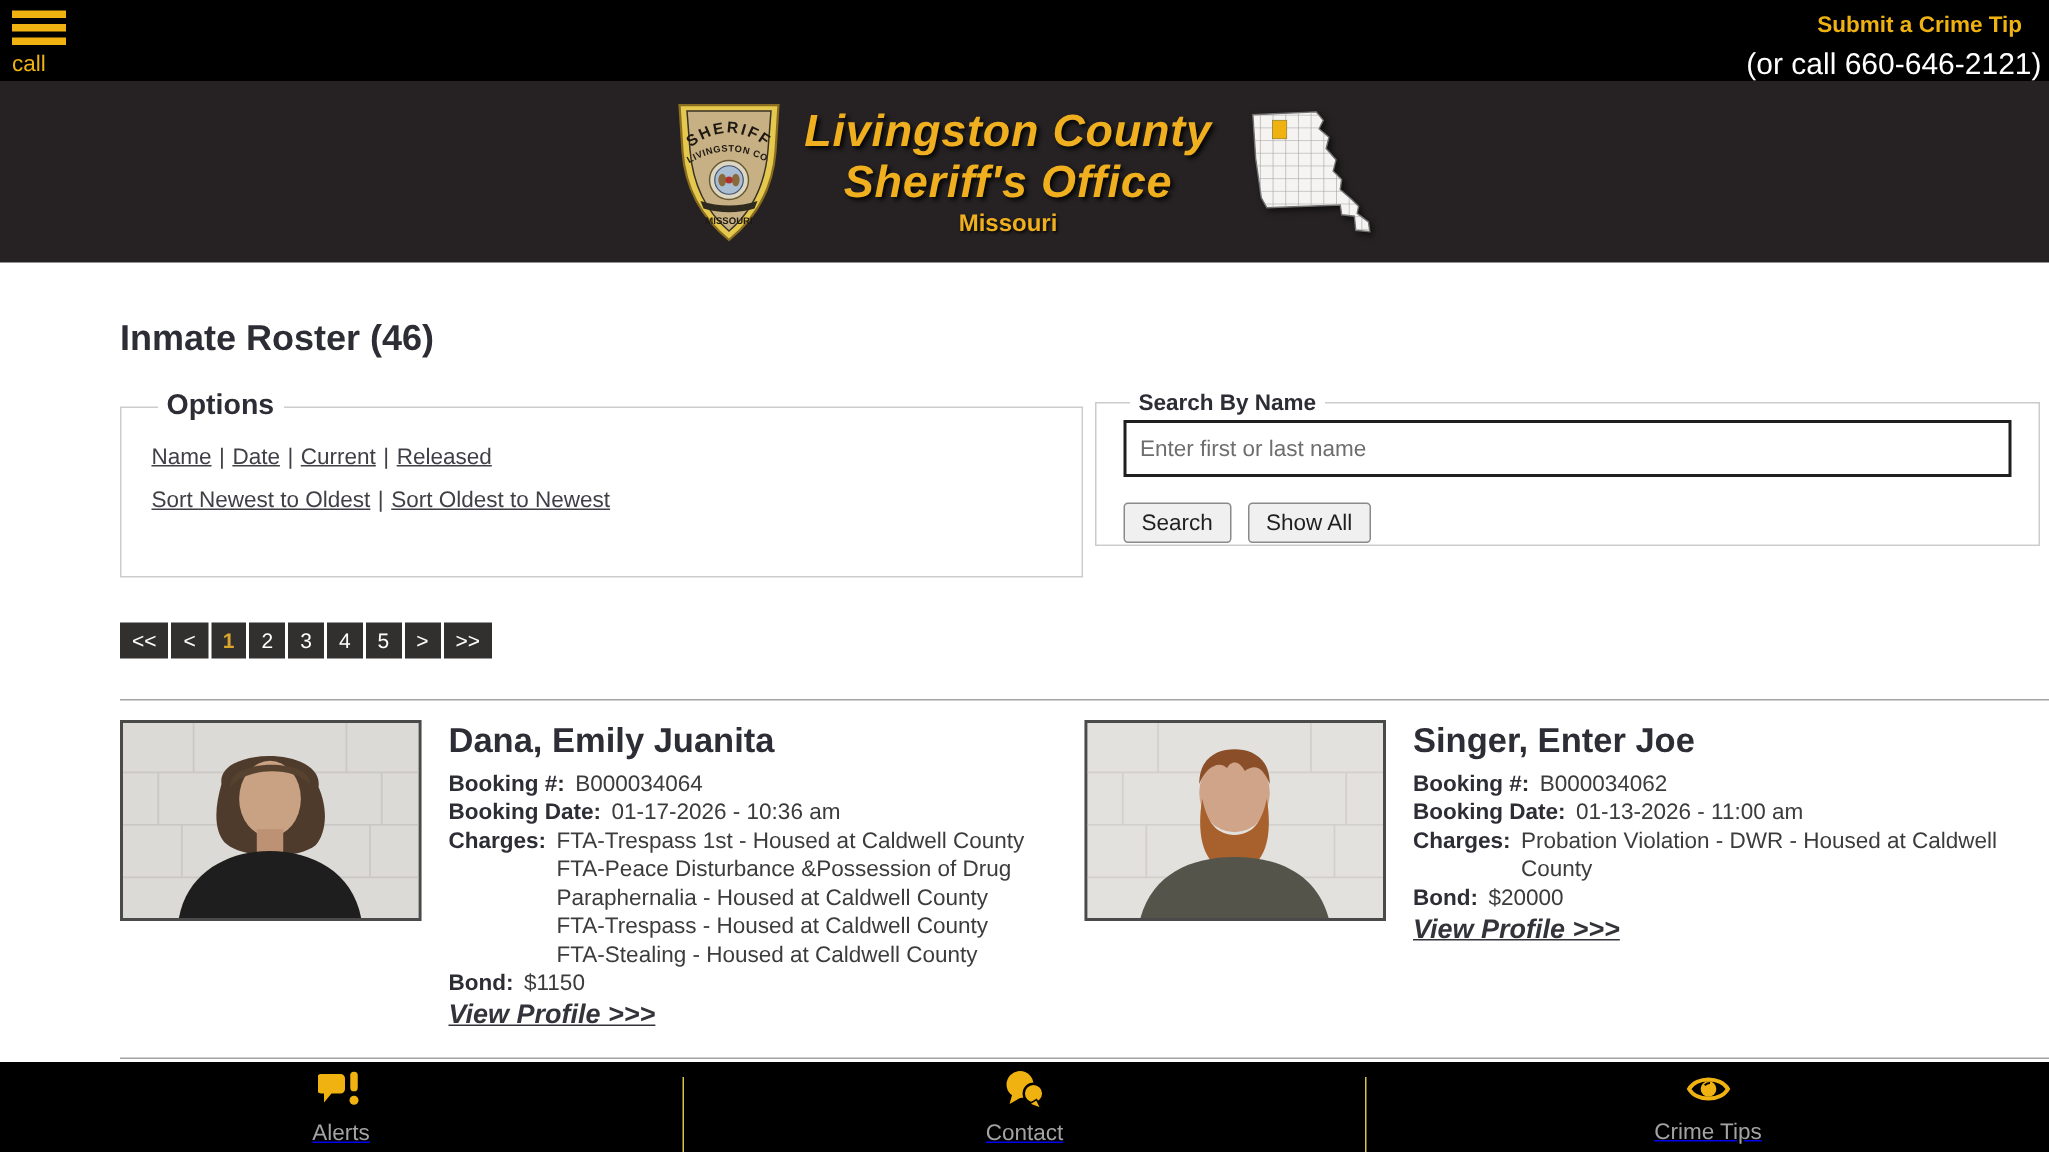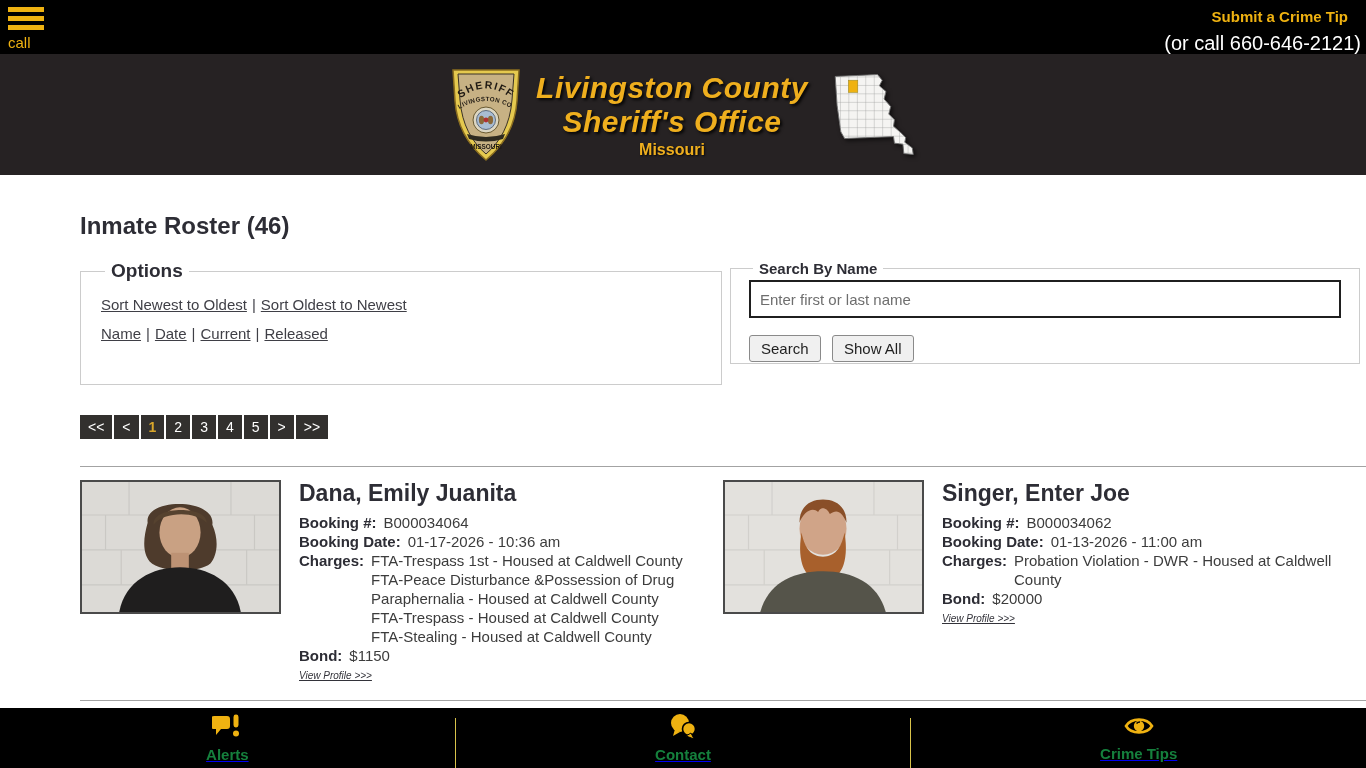--- a/index.html
+++ b/index.html
@@ -59,28 +59,28 @@
 
   .roster{ display:flex; margin-left:80px; padding-top:13px; }
   .card{ flex:1 1 0; min-width:0; display:flex; gap:18px; }
   .photo{ width:201px; height:134px; border:2px solid #4A4A4A; flex:none; background:#DCDAD6; }
   .photo svg{ display:block; width:100%; height:100%; }
   .details{ flex:1; min-width:0; padding-right:20px; color:#3C3C3C; font-size:15px; }
   .inmate-name{ margin:0 0 7px 0; font-size:23px; color:#2D2D35; line-height:26px; }
   .row{ display:flex; line-height:19px; }
   .lbl{ font-weight:bold; color:#2D2D35; white-space:nowrap; margin-right:7px; }
   .val{ flex:1; min-width:0; }
-  .view-link{ display:inline-block; margin-top:1px; font-weight:normal; font-style:italic;
-              text-decoration:underline; color:#33333A; font-size:10px; }
+  .view-link{ display:inline-block; margin-top:1px; font-weight:bold; font-style:italic;
+              text-decoration:underline; color:#33333A; font-size:18px; }
 
   
   footer{ position:absolute; left:0; right:0; bottom:0; height:60px; background:#000; display:flex; align-items:stretch; }
   .fcell{ flex:1 1 0; display:flex; flex-direction:column; align-items:center; justify-content:center; gap:3px; cursor:pointer; }
   .fdiv{ width:1px; background:#D8C24A; margin-top:10px; }
-  .flabel{ color:#15803d; font-weight:bold; font-size:15px; }
+  .flabel{ color:#a3a3a3; font-weight:normal; font-size:15px; }
 </style>
 </head>
 <body>
 
 <header class="top-bar">
   <a class="menu-btn" href="#">
     <span class="menu-bars"><i></i><i></i><i></i></span>
     <span class="menu-label">call</span>
   </a>
   <div class="tip-block">
@@ -136,22 +136,22 @@
     </svg>
   </div>
 </div>
 
 <main>
   <h1 class="page-title">Inmate Roster (46)</h1>
 
   <div class="panels">
     <fieldset class="options-panel">
       <legend>Options</legend>
+      <div class="link-row" id="filter-links"><a class="opt-link" href="#">Name</a><span class="sep">|</span><a class="opt-link" href="#">Date</a><span class="sep">|</span><a class="opt-link" href="#">Current</a><span class="sep">|</span><a class="opt-link" href="#">Released</a></div>
       <div class="link-row" id="sort-links"><a class="opt-link" href="#">Sort Newest to Oldest</a><span class="sep">|</span><a class="opt-link" href="#">Sort Oldest to Newest</a></div>
-      <div class="link-row" id="filter-links"><a class="opt-link" href="#">Name</a><span class="sep">|</span><a class="opt-link" href="#">Date</a><span class="sep">|</span><a class="opt-link" href="#">Current</a><span class="sep">|</span><a class="opt-link" href="#">Released</a></div>
     </fieldset>
 
     <fieldset class="search-panel">
       <legend>Search By Name</legend>
       <input class="search-input" type="text" placeholder="Enter first or last name" style="">
       <div class="btn-row">
         <button class="btn">Search</button>
         <button class="btn">Show All</button>
       </div>
     </fieldset>

